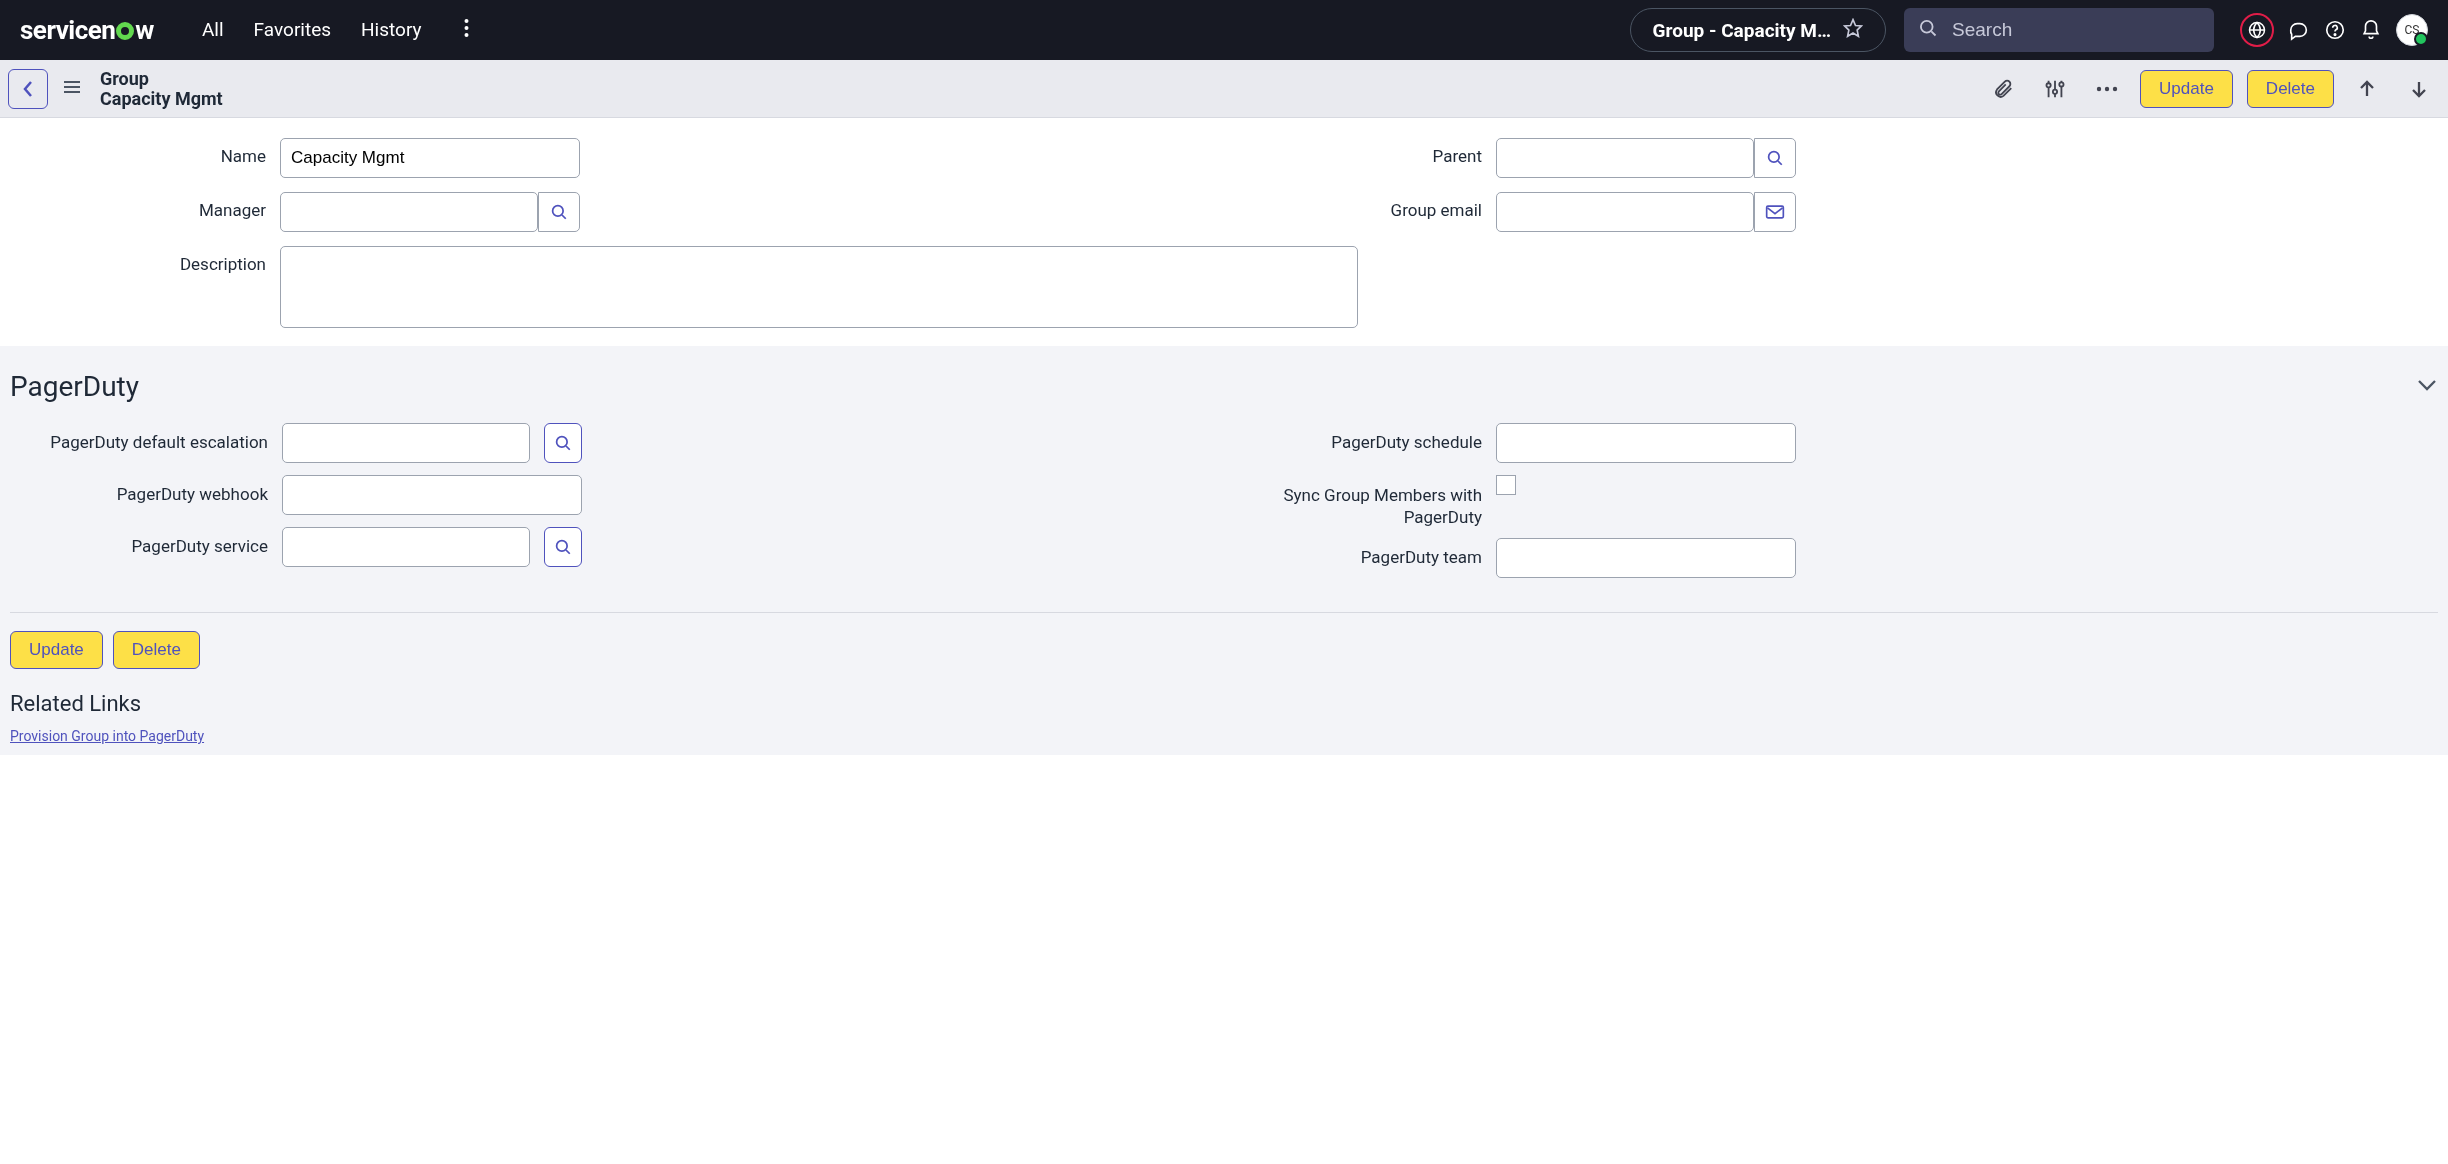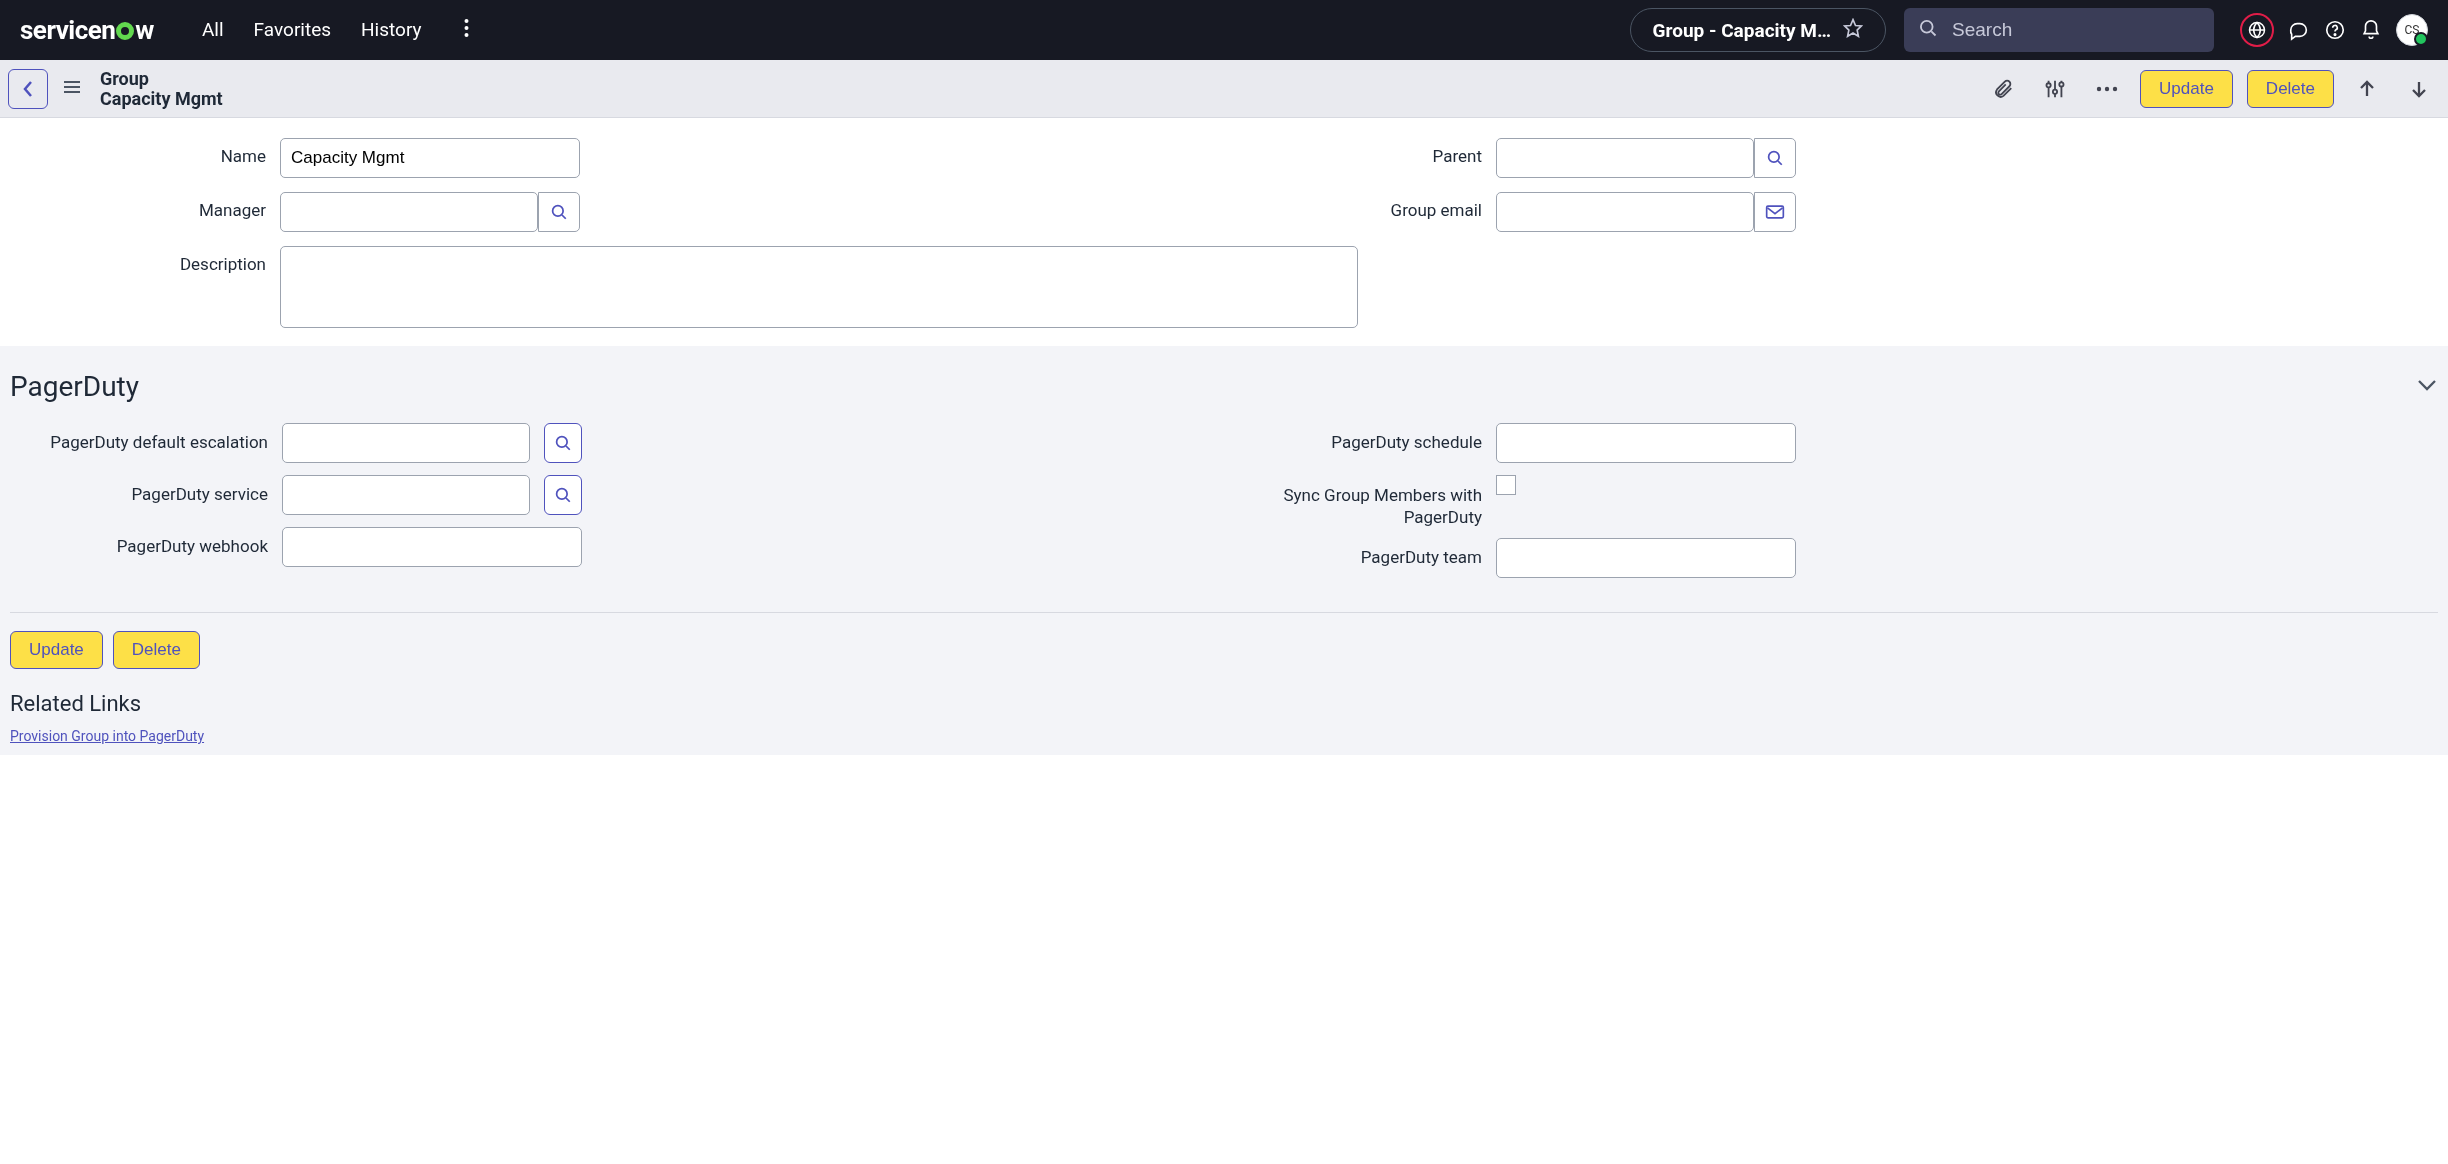--- a/index.html
+++ b/index.html
@@ -295,37 +295,37 @@
           <input type="text" value="" style="">
           <button class="lookup-btn">
             <svg width="18" height="18" viewBox="0 0 24 24" fill="none" stroke="#4f52bd" stroke-width="2.3">
                 <circle cx="10.5" cy="10.5" r="7"></circle>
                 <line x1="21" y1="21" x2="16" y2="16"></line>
               </svg>
           </button>
         </div>
       </div>
       <div class="pd-row">
+        <div class="pd-label">PagerDuty webhook</div>
+        <div class="pd-ctrl">
+            <input type="text" value="" style="">
+          </div>
+      </div>
+      <div class="pd-row">
         <div class="pd-label">PagerDuty service</div>
         <div class="pd-ctrl">
           <input type="text" value="" style="">
           <button class="lookup-btn">
             <svg width="18" height="18" viewBox="0 0 24 24" fill="none" stroke="#4f52bd" stroke-width="2.3">
                 <circle cx="10.5" cy="10.5" r="7"></circle>
                 <line x1="21" y1="21" x2="16" y2="16"></line>
               </svg>
           </button>
         </div>
       </div>
-      <div class="pd-row">
-        <div class="pd-label">PagerDuty webhook</div>
-        <div class="pd-ctrl">
-            <input type="text" value="" style="">
-          </div>
-      </div>
     </div>
     <div class="pd-col pd-col-right">
       <div class="pd-row">
         <div class="pd-label">PagerDuty schedule</div>
         <div class="pd-ctrl">
             <input type="text" value="" style="">
           </div>
       </div>
       <div class="pd-row">
         <div class="pd-label" style="line-height:1.3;">Sync Group Members with PagerDuty</div>

